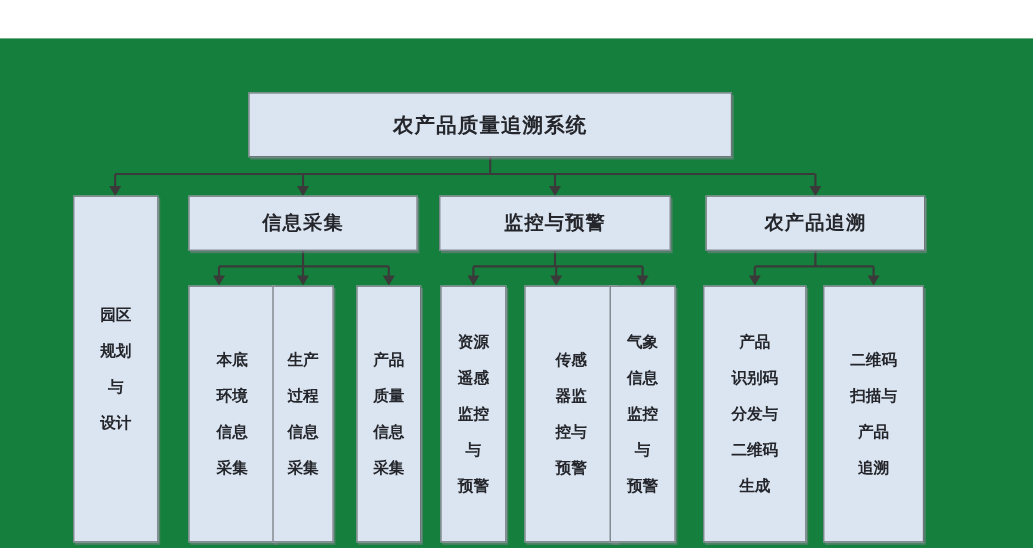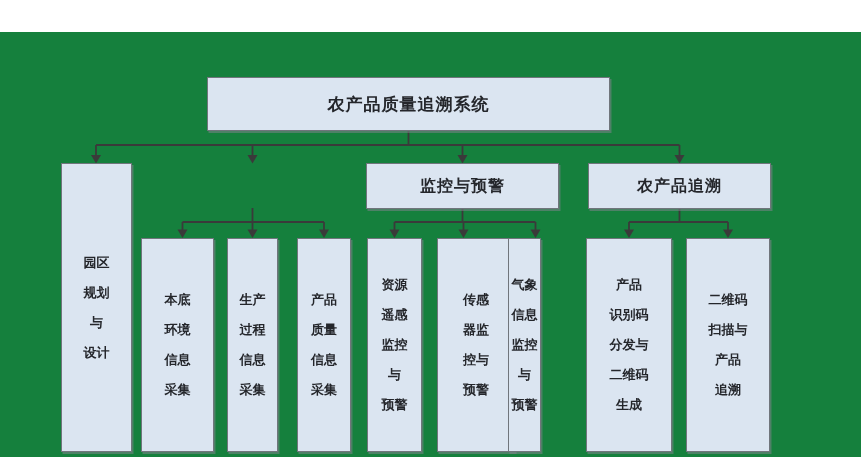--- a/index.html
+++ b/index.html
@@ -32,26 +32,26 @@
     white-space: pre-line;
   }
   .lvl1 { left: 207px; top: 45px; width: 403px; height: 54px; font-size: 17px; letter-spacing: 1px; }
   .lvl2 { top: 131px; height: 46px; font-size: 16px; letter-spacing: 1px; }
   .tall { line-height: 30px; }
   #node-park    { left: 61px;  top: 131px; width: 71px; height: 289px; font-size: 13px; }
   #node-info    { left: 157px; width: 191px; }
   #node-monitor { left: 366px; width: 193px; }
   #node-trace   { left: 588px; width: 183px; }
   .leaf { top: 206px; height: 214px; font-size: 13px; line-height: 30px; }
-  #leaf-1 { left: 141px; width: 73px; }
+  #leaf-1 { left: 157px; width: 73px; }
   #leaf-2 { left: 227px; width: 51px; text-align: center; }
   #leaf-3 { left: 297px; width: 54px; }
   #leaf-4 { left: 367px; width: 55px; }
   #leaf-5 { left: 437px; width: 78px; }
-  #leaf-6 { left: 508px; width: 33px; }
+  #leaf-6 { left: 508px; width: 55px; }
   #leaf-7 { left: 586px; width: 86px; }
   #leaf-8 { left: 686px; width: 84px; }
 </style>
 </head>
 <body>
 
 <div class="stage">
 
   <svg class="wires" viewBox="0 0 861 457" xmlns="http://www.w3.org/2000/svg">
     <g stroke="#3a3a3a" stroke-width="1.8" fill="none">
@@ -84,20 +84,21 @@
     </g>
   </svg>
 
   <div class="node lvl1" id="node-root">农产品质量追溯系统</div>
 
   <div class="node tall" id="node-park">园区
 规划
 与
 设计</div>
 
+  <div class="node lvl2" id="node-info">信息采集</div>
 
   <div class="node lvl2" id="node-trace">农产品追溯</div>
 
   <div class="node lvl2" id="node-monitor">监控与预警</div>
 
   <div class="node leaf" id="leaf-1">本底
 环境
 信息
 采集</div>
 

